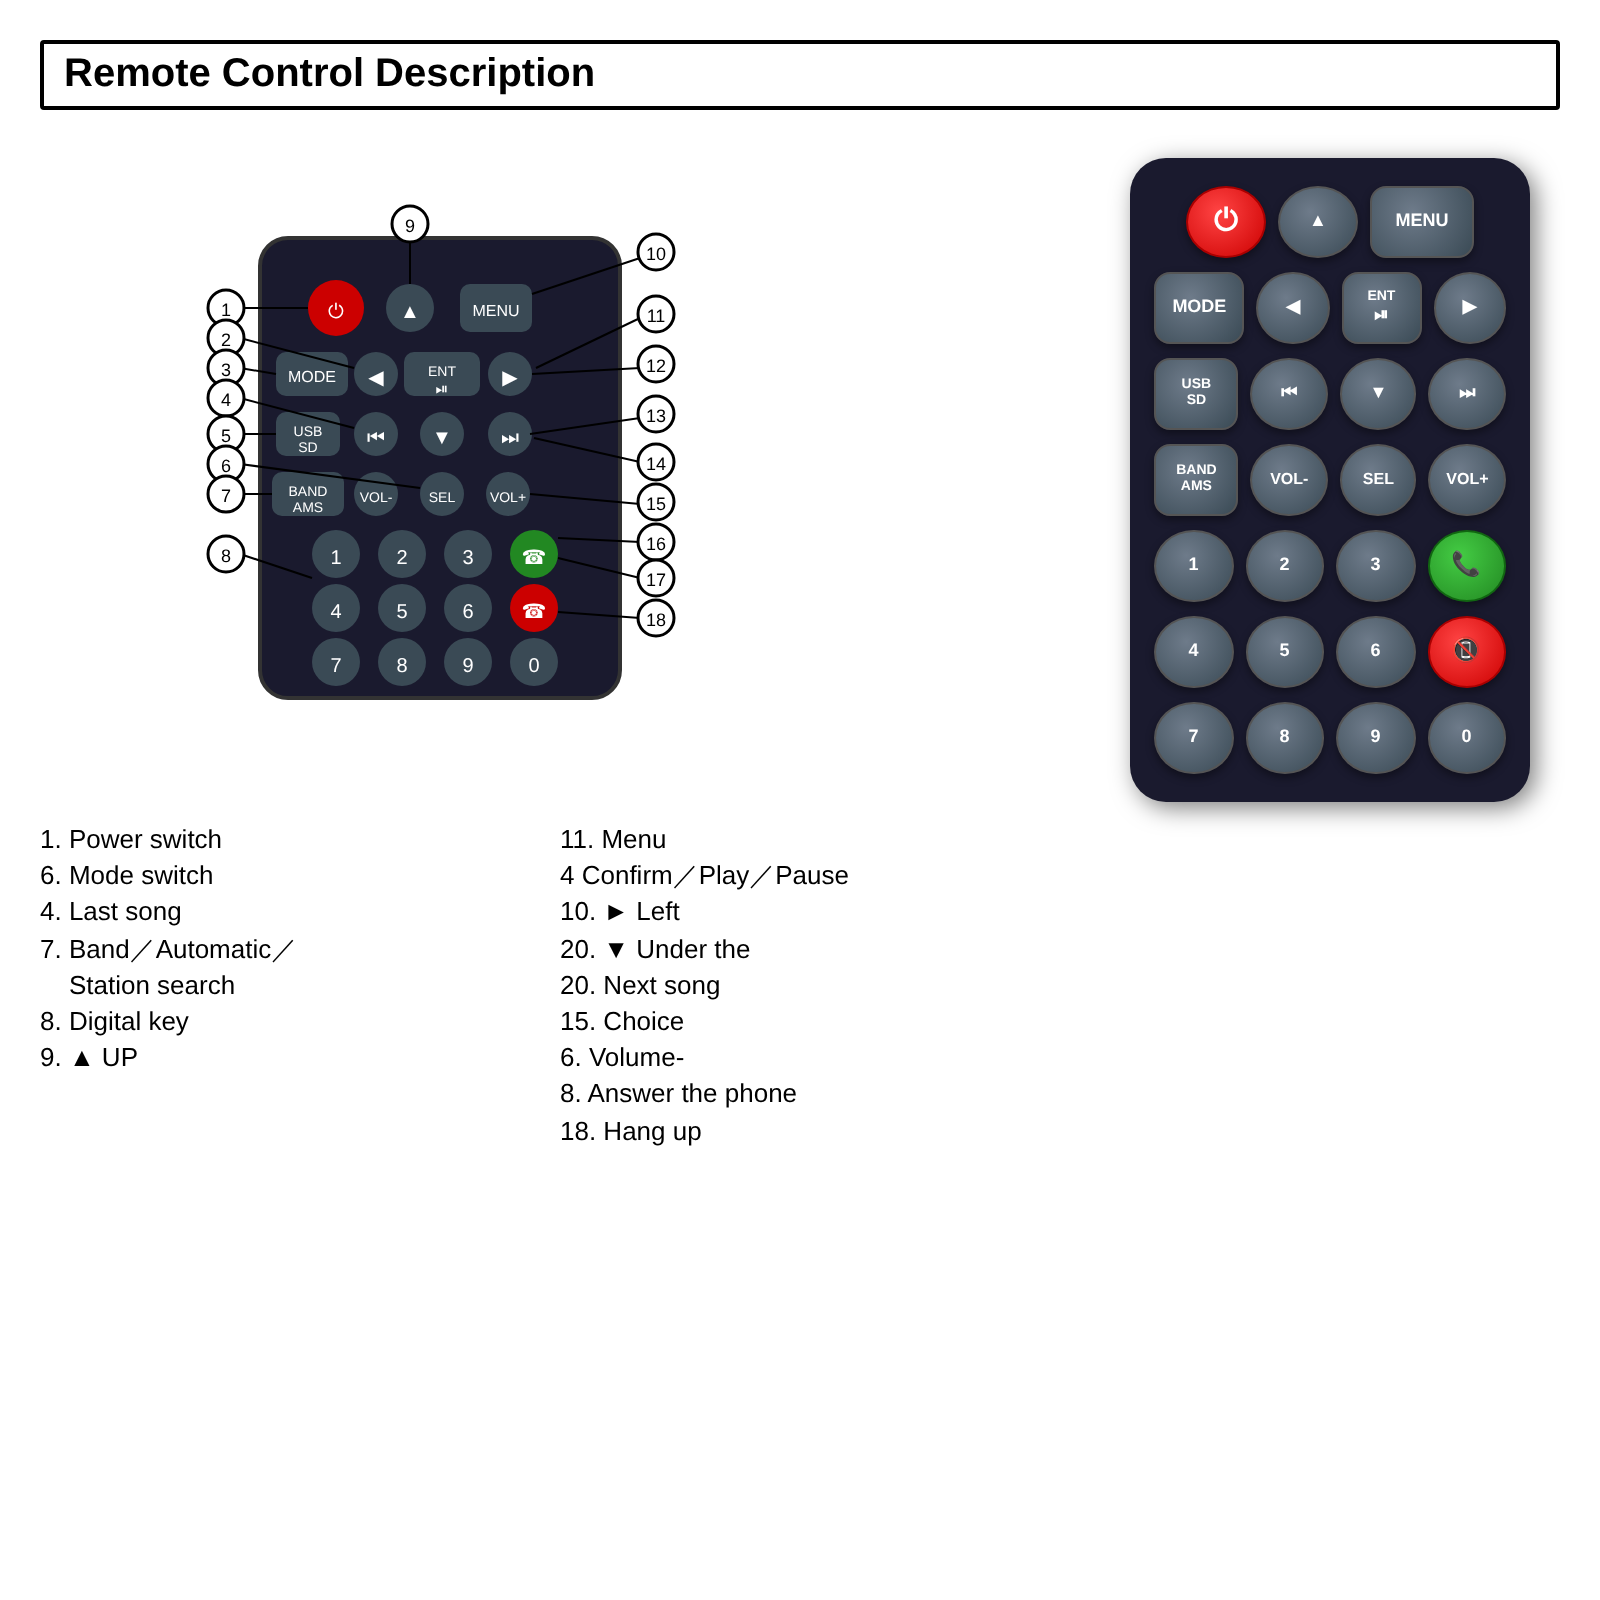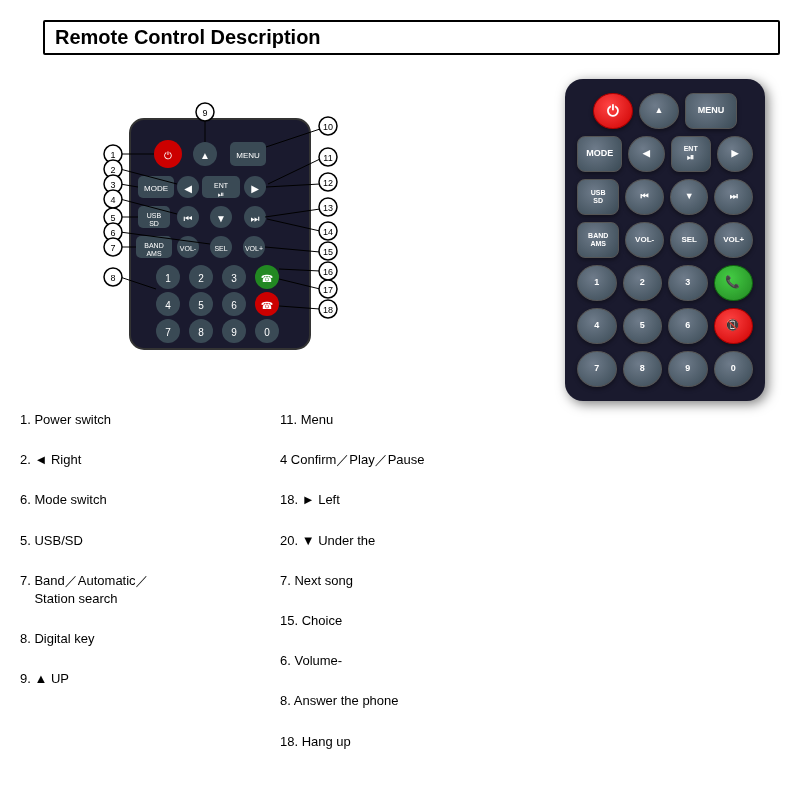--- a/index.html
+++ b/index.html
@@ -23,21 +23,20 @@
 
     
     .title {
       font-size: 20px;
       font-weight: bold;
       margin-bottom: 14px;
       border: 2px solid #000;
       display: inline-block;
       padding: 4px 10px;
       border-radius: 2px;
-      margin-left: 23px;
     }
 
     
     .main-content {
       display: flex;
       flex-direction: row;
       gap: 10px;
       flex: 1;
     }
 
@@ -66,21 +65,21 @@
       flex-direction: row;
       gap: 0px;
       margin-top: 4px;
       flex: 1;
     }
 
     .desc-col {
       flex: 1;
       display: flex;
       flex-direction: column;
-      gap: 22px;
+      gap: 0;
       padding-right: 10px;
     }
 
     .desc-item {
       font-size: 13px;
       line-height: 1.4;
     }
 
     
     .right-side {
@@ -324,33 +323,32 @@
 
           <line x1="300" y1="240" x2="259" y2="237" stroke="#000" stroke-width="1"></line>
           <circle cx="308" cy="240" r="9" fill="white" stroke="#000" stroke-width="1.5"></circle>
           <text x="308" y="244" text-anchor="middle" fill="black" font-size="9">18</text>
         </svg>
       </div>
 
       <div class="descriptions">
         <div class="desc-col">
           <div class="desc-item">1. Power switch</div>
-          <div class="desc-item">2. ◄ Right</div>
           <div class="desc-item">6. Mode switch</div>
-          <div class="desc-item">5. USB/SD</div>
+          <div class="desc-item">4. Last song</div>
           <div class="desc-item">7. Band／Automatic／<br>&nbsp;&nbsp;&nbsp;&nbsp;Station search</div>
           <div class="desc-item">8. Digital key</div>
           <div class="desc-item">9. ▲ UP</div>
         </div>
         <div class="desc-col">
           <div class="desc-item">11. Menu</div>
           <div class="desc-item">4 Confirm／Play／Pause</div>
-          <div class="desc-item">18. ► Left</div>
+          <div class="desc-item">10. ► Left</div>
           <div class="desc-item">20. ▼ Under the</div>
-          <div class="desc-item">7. Next song</div>
+          <div class="desc-item">20. Next song</div>
           <div class="desc-item">15. Choice</div>
           <div class="desc-item">6. Volume-</div>
           <div class="desc-item">8. Answer the phone</div>
           <div class="desc-item">18. Hang up</div>
         </div>
       </div>
     </div>
 
     <div class="right-side">
       <div class="remote-body">

